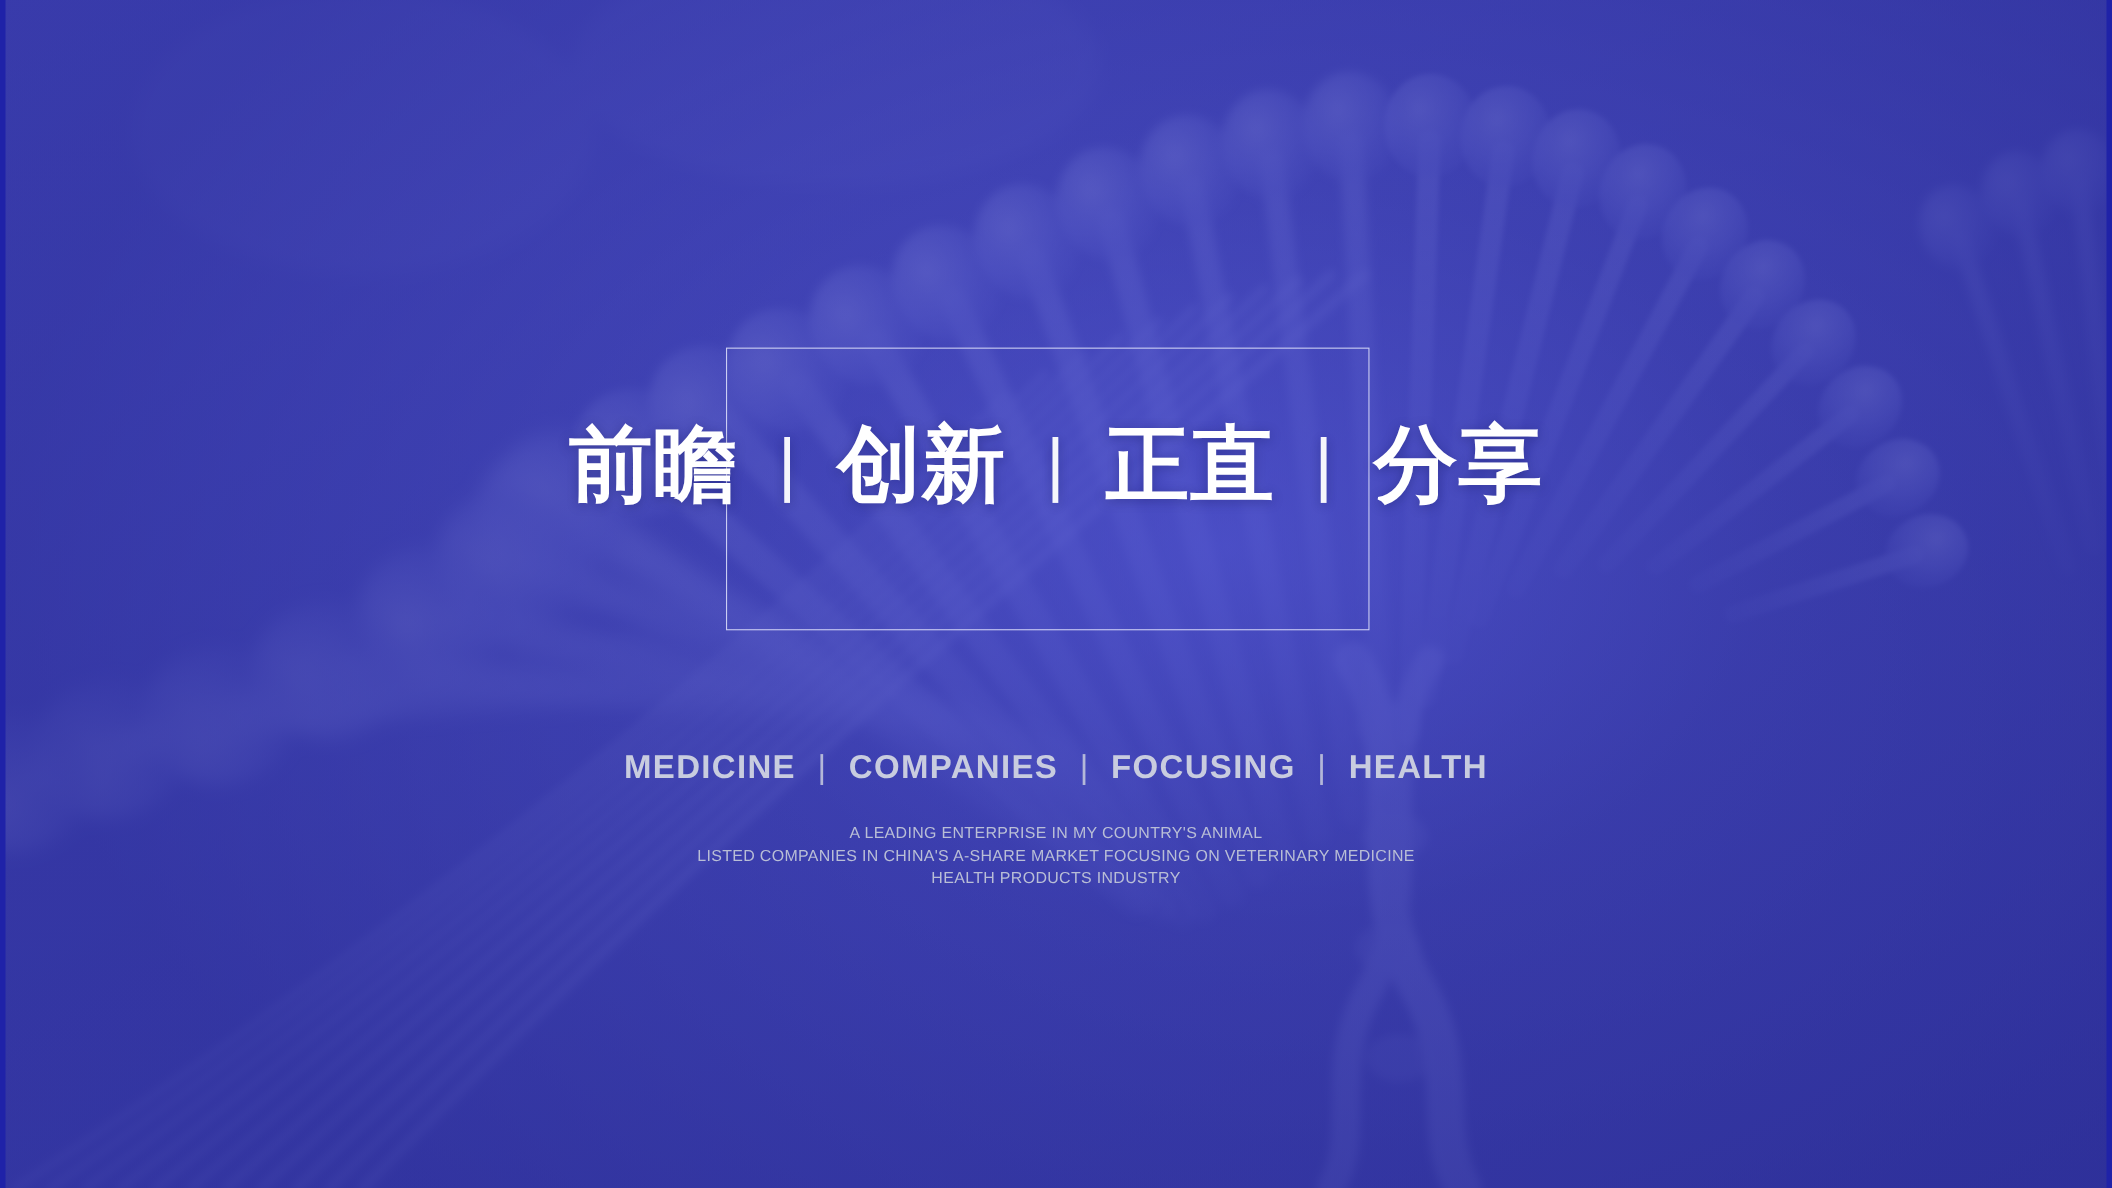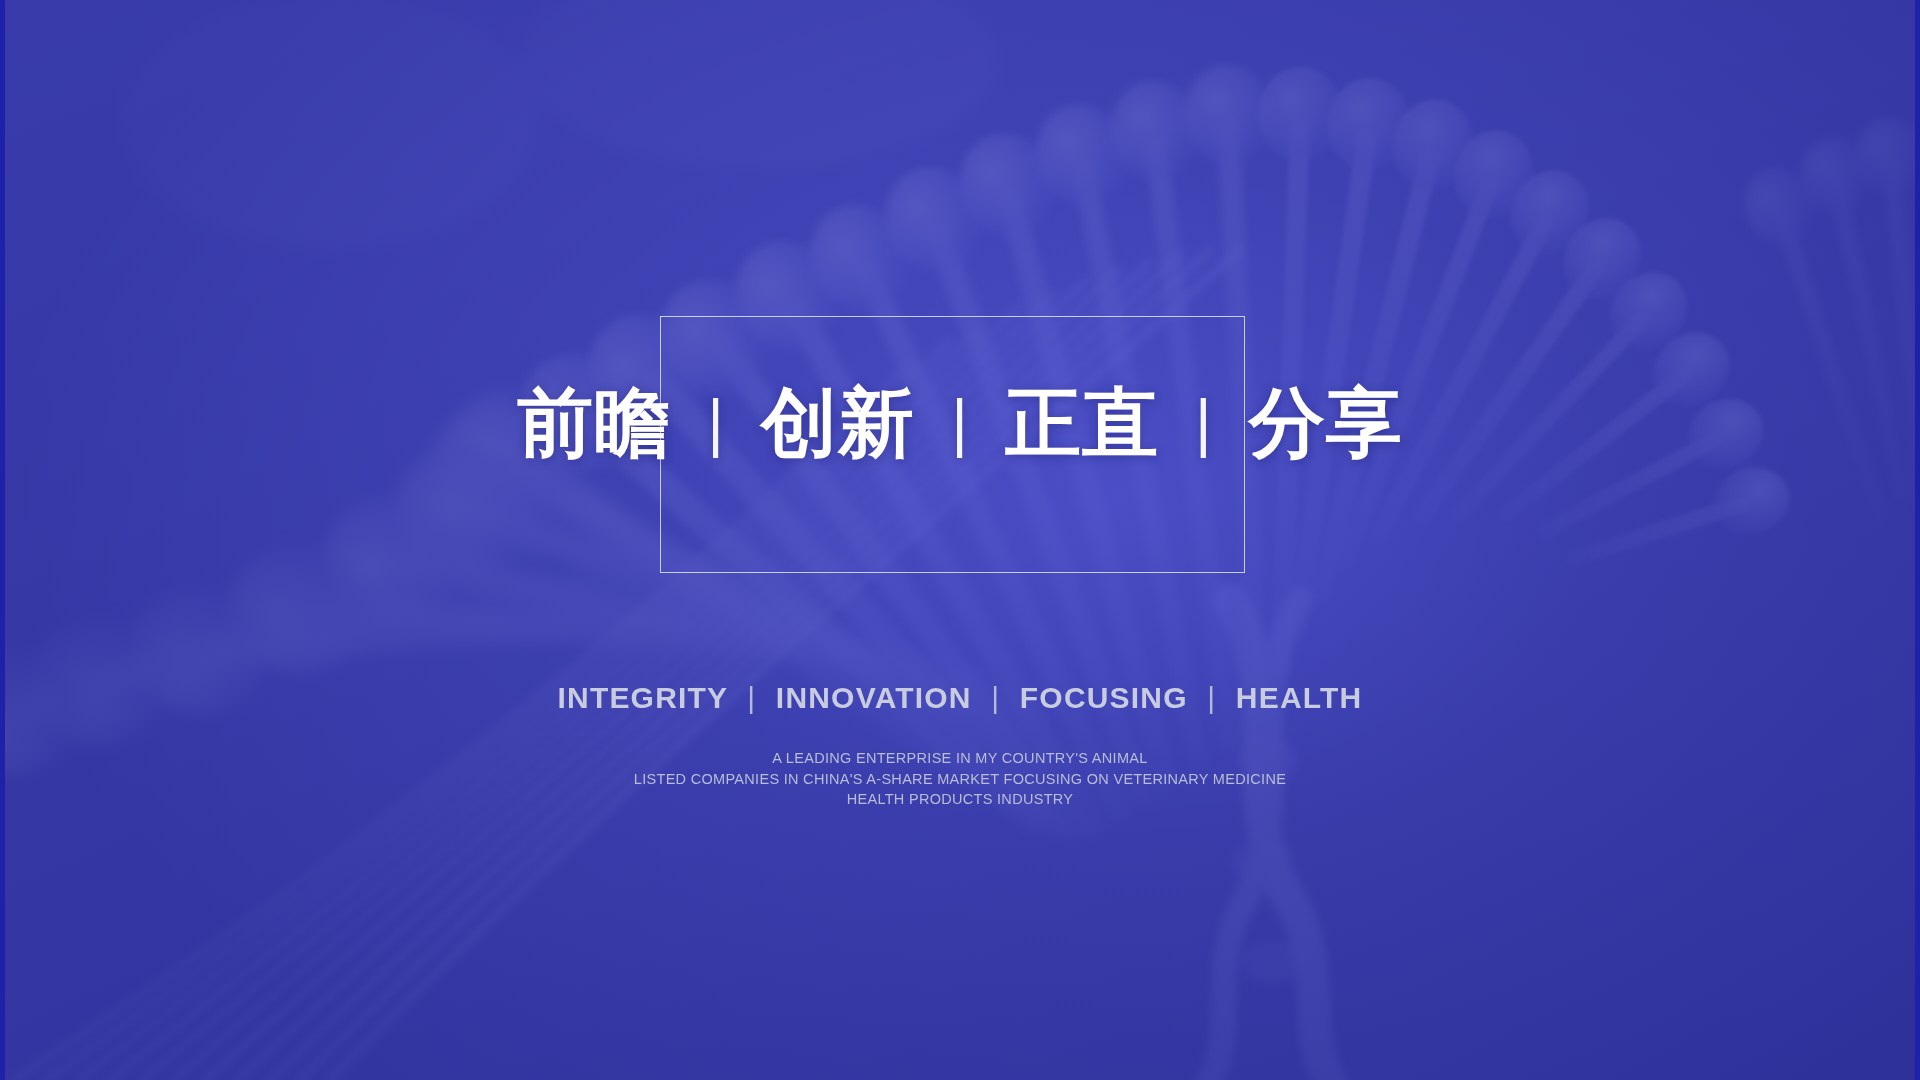--- a/index.html
+++ b/index.html
@@ -325,23 +325,23 @@
       <span class="word">前瞻</span>
       <span class="sep">|</span>
       <span class="word">创新</span>
       <span class="sep">|</span>
       <span class="word">正直</span>
       <span class="sep">|</span>
       <span class="word">分享</span>
     </div>
 
     <div id="tagline">
-      <span class="word">INTEGRITY</span>
-      <span class="sep">|</span>
-      <span class="word">INNOVATION</span>
+      <span class="word">MEDICINE</span>
+      <span class="sep">|</span>
+      <span class="word">COMPANIES</span>
       <span class="sep">|</span>
       <span class="word">FOCUSING</span>
       <span class="sep">|</span>
       <span class="word">HEALTH</span>
     </div>
 
     <div id="descriptor">
       <div>A LEADING ENTERPRISE IN MY COUNTRY'S ANIMAL</div>
       <div>LISTED COMPANIES IN CHINA'S A-SHARE MARKET FOCUSING ON VETERINARY MEDICINE</div>
       <div>HEALTH PRODUCTS INDUSTRY</div>

